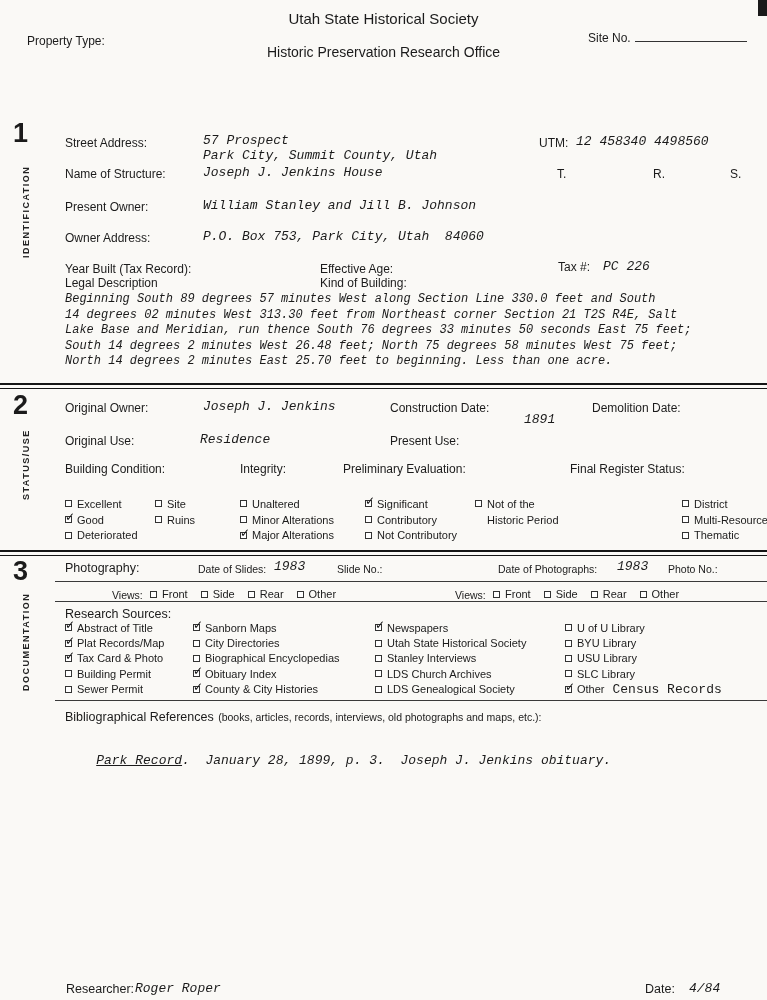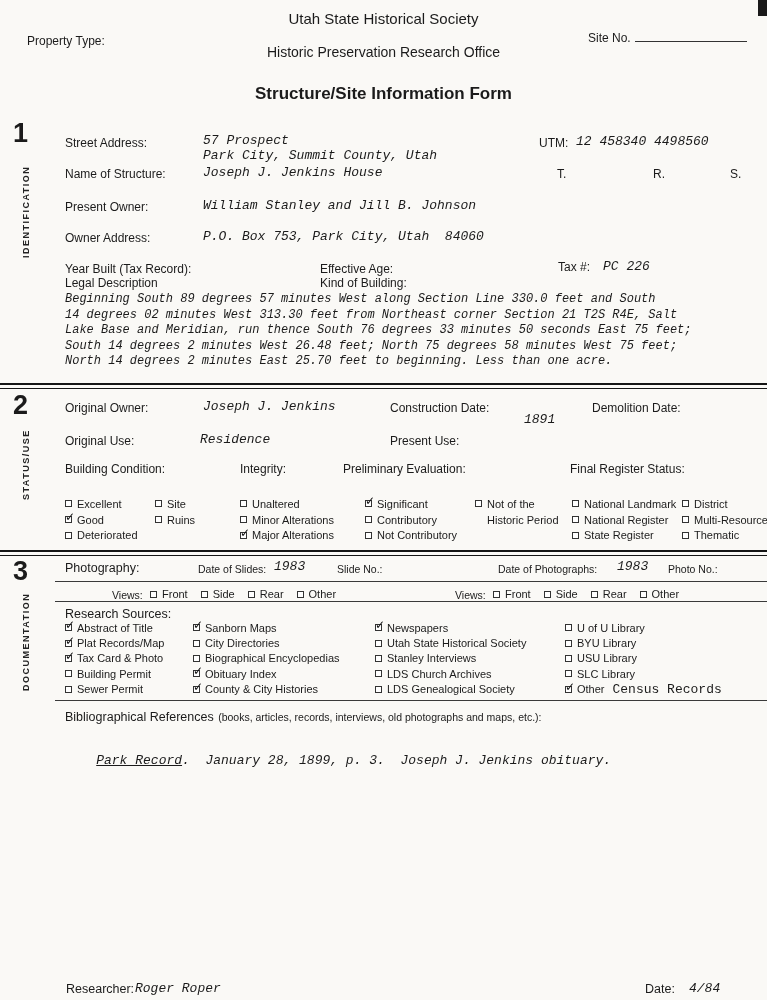--- a/index.html
+++ b/index.html
@@ -38,21 +38,20 @@
 <div class="page">
 
   <div class="artifact"></div>
 
   <div class="abs center org" style="top:10px">Utah State Historical Society</div>
   <div class="abs lbl" style="left:27px;top:34px">Property Type:</div>
   <div class="abs lbl" style="left:588px;top:30px">
     <span>Site No.</span><span class="blank"></span>
   </div>
   <div class="abs center office" style="top:44px">Historic Preservation Research Office</div>
-  <div class="abs center form-title" style="top:84px">Structure/Site Information Form</div>
 
   <div class="abs secnum" style="left:13px;top:118px">1</div>
   <div class="abs vlabel" style="left:21px;top:158px;height:108px">IDENTIFICATION</div>
 
   <div class="abs lbl" style="left:65px;top:136px">Street Address:</div>
   <div class="abs mono" style="left:203px;top:133px">57 Prospect</div>
   <div class="abs mono" style="left:203px;top:148px">Park City, Summit County, Utah</div>
   <div class="abs lbl" style="left:539px;top:136px">UTM:</div>
   <div class="abs mono" style="left:576px;top:134px">12 458340 4498560</div>
 
@@ -154,34 +153,20 @@
       </div>
     </div>
   <div class="abs cb-col" style="left:475px;top:496px">
       <div class="cb-item">
         <span class="cb"></span>
         <span class="cb-label">Not of the</span>
       </div>
       <div class="cb-item">
         <span class="cb-spacer"></span>
         <span class="cb-label">Historic Period</span>
-      </div>
-    </div>
-  <div class="abs cb-col" style="left:572px;top:496px">
-      <div class="cb-item">
-        <span class="cb"></span>
-        <span class="cb-label">National Landmark</span>
-      </div>
-      <div class="cb-item">
-        <span class="cb"></span>
-        <span class="cb-label">National Register</span>
-      </div>
-      <div class="cb-item">
-        <span class="cb"></span>
-        <span class="cb-label">State Register</span>
       </div>
     </div>
   <div class="abs cb-col" style="left:682px;top:496px">
       <div class="cb-item">
         <span class="cb"></span>
         <span class="cb-label">District</span>
       </div>
       <div class="cb-item">
         <span class="cb"></span>
         <span class="cb-label">Multi-Resource</span>

